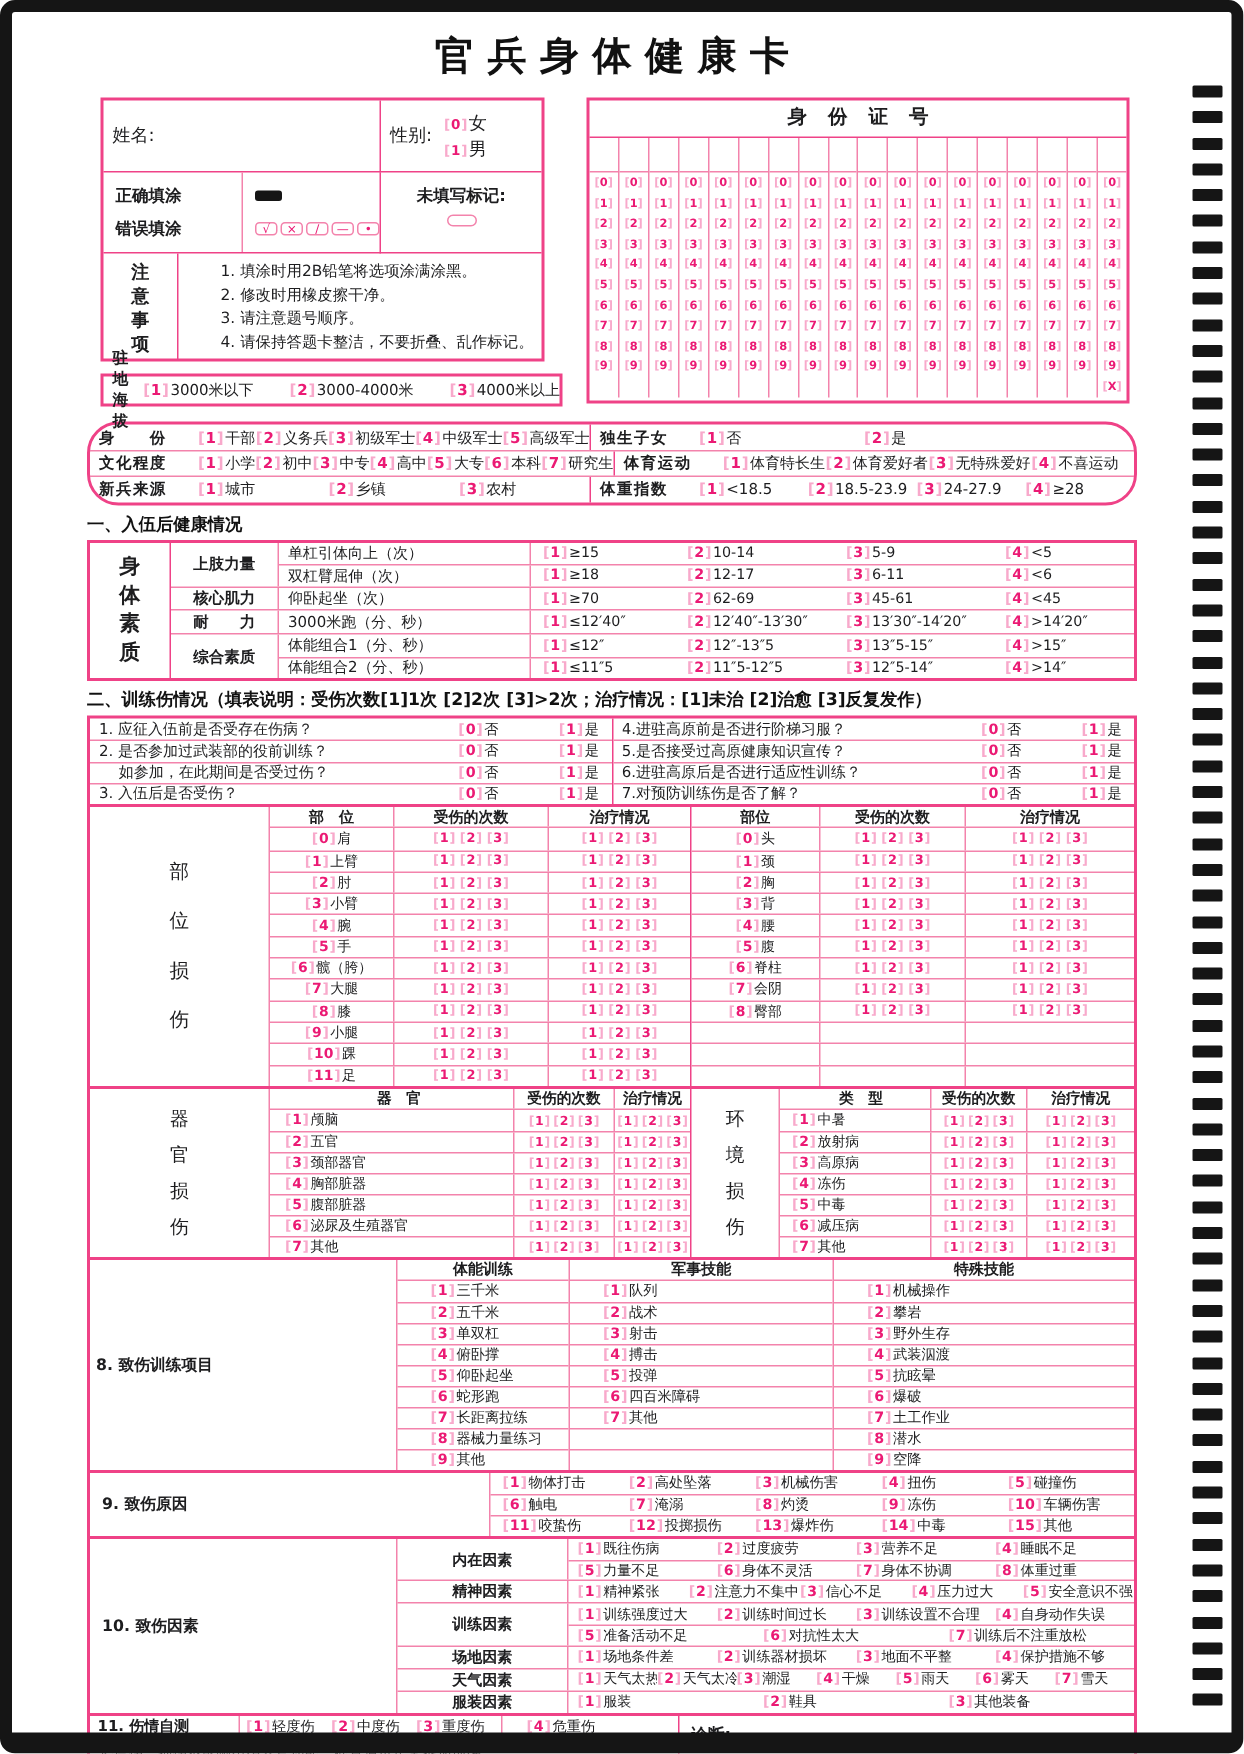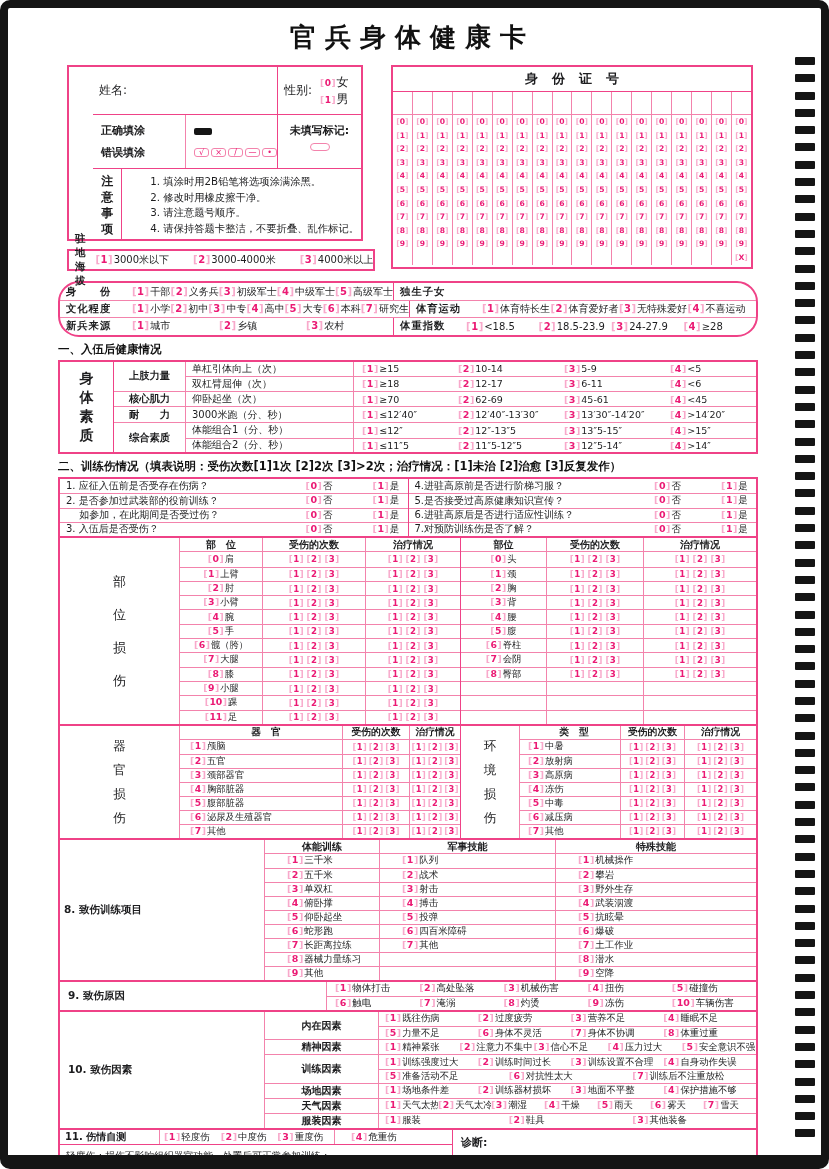--- a/index.html
+++ b/index.html
@@ -21,21 +21,21 @@
   .opt{white-space:nowrap; display:inline-block;}
   .num{color:var(--mg); font-weight:bold;}
   .num::before{content:"["; color:var(--br); font-weight:600; margin-right:.5px;}
   .num::after{content:"]"; color:var(--br); font-weight:600; margin-left:.5px;}
   .lbl{color:var(--ink); margin-left:1px;}
   .vert{display:inline-block; width:1.1em; word-break:break-all; white-space:normal; text-align:center;}
 
   
   .top-row{display:flex; align-items:flex-start;}
   .top-left{width:308px; margin-left:9px;}
-  .info-box{width:296px; display:grid; grid-template-columns:185px 1fr; grid-template-rows:48px 54px 1fr; height:176px;padding-left:24px;}
+  .info-box{width:296px; display:grid; grid-template-columns:185px 1fr; grid-template-rows:48px 54px 1fr; height:176px;}
   .cell{padding:4px 6px;}
   .name-cell{border-right:1.5px solid var(--pk); border-bottom:1.5px solid var(--pk); font-size:12px; display:flex; align-items:center;}
   .gender-cell{border-bottom:1.5px solid var(--pk); display:flex; align-items:center; font-size:12px;}
   .g-opts{display:flex; flex-direction:column; margin-left:8px;}
   .g-opt .num{font-size:9px;}
   .g-opt .lbl{font-size:12px;}
   .fill-cell{border-right:1.5px solid var(--pk); border-bottom:1.5px solid var(--pk); display:flex; padding:0;}
   .fill-labels{width:98px; border-right:1px solid var(--pkl); display:flex; flex-direction:column; justify-content:space-around; padding:5px 0 5px 8px; font-size:11px; font-weight:bold;}
   .fill-marks{flex:1; display:flex; flex-direction:column; justify-content:space-around; padding:5px 0 5px 8px;}
   .solid-bar{width:18px; height:7px; background:var(--blk); border-radius:2px; display:inline-block;}
@@ -658,20 +658,25 @@
 
           <span class="opt"><span class="num">1</span><span class="lbl">干部</span></span>
             <span class="opt"><span class="num">2</span><span class="lbl">义务兵</span></span>
             <span class="opt"><span class="num">3</span><span class="lbl">初级军士</span></span>
             <span class="opt"><span class="num">4</span><span class="lbl">中级军士</span></span>
             <span class="opt"><span class="num">5</span><span class="lbl">高级军士</span></span>
           </div>
         </div>
         <div class="p-r">
           <span class="p-label">独生子女</span>
+          <div class="p-opts">
+
+          <span class="opt"><span class="num">1</span><span class="lbl">否</span></span>
+            <span class="opt"><span class="num">2</span><span class="lbl">是</span></span>
+          </div>
         </div>
       </div>
 
       <div class="p-row">
         <div class="p-l">
           <span class="p-label">文化程度</span>
           <div class="p-opts">
 
           <span class="opt"><span class="num">1</span><span class="lbl">小学</span></span>
             <span class="opt"><span class="num">2</span><span class="lbl">初中</span></span>
@@ -1762,20 +1767,28 @@
 
         <div class="ct-row">
 
         <span class="opt"><span class="num">6</span><span class="lbl">触电</span></span>
           <span class="opt"><span class="num">7</span><span class="lbl">淹溺</span></span>
           <span class="opt"><span class="num">8</span><span class="lbl">灼烫</span></span>
           <span class="opt"><span class="num">9</span><span class="lbl">冻伤</span></span>
           <span class="opt"><span class="num">10</span><span class="lbl">车辆伤害</span></span>
         </div>
 
+        <div class="ct-row">
+
+        <span class="opt"><span class="num">11</span><span class="lbl">咬蛰伤</span></span>
+          <span class="opt"><span class="num">12</span><span class="lbl">投掷损伤</span></span>
+          <span class="opt"><span class="num">13</span><span class="lbl">爆炸伤</span></span>
+          <span class="opt"><span class="num">14</span><span class="lbl">中毒</span></span>
+          <span class="opt"><span class="num">15</span><span class="lbl">其他</span></span>
+        </div>
       </div>
   </div>
 
   <div class="ft pbox">
     <div class="ft-label">10. 致伤因素</div>
     <div class="ft-groups">
 
         <div class="ft-group">
           <div class="ft-glabel">内在因素</div>
           <div class="ft-rows">

